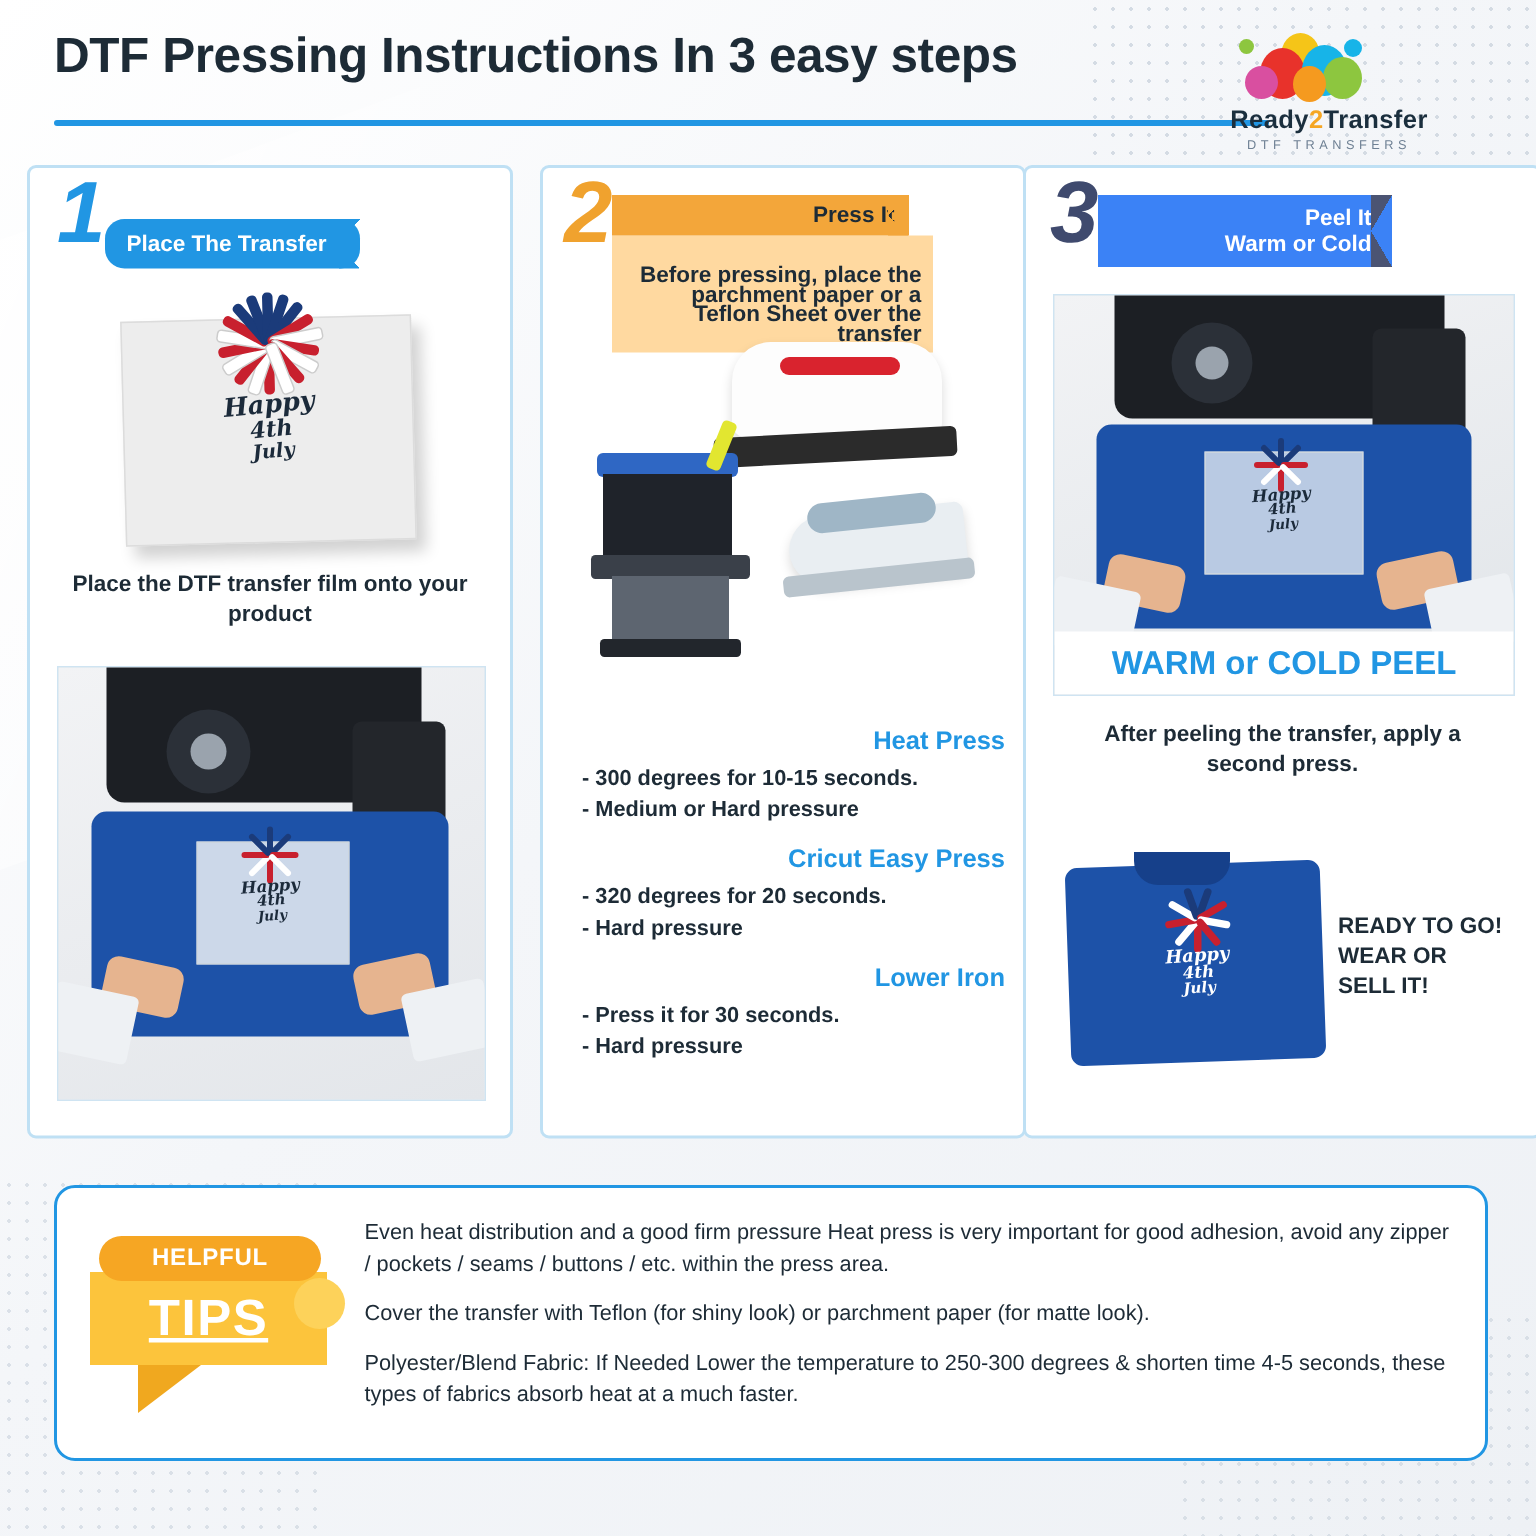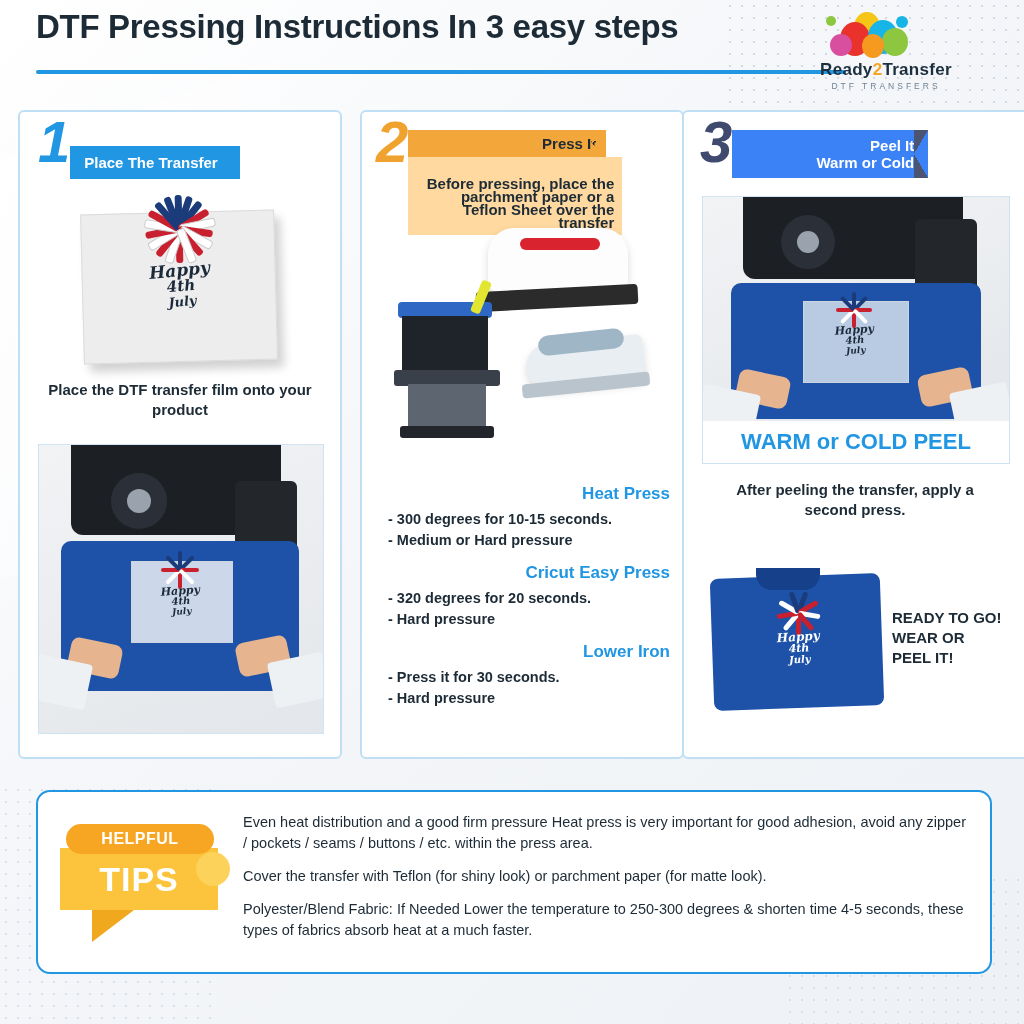--- a/index.html
+++ b/index.html
@@ -31,21 +31,21 @@
     background-image:radial-gradient(#c9d2dc 1.3px, transparent 1.4px);
     background-size:12px 12px;opacity:.6;
   }
   .swoosh{
     position:absolute;left:-60px;top:120px;width:340px;height:420px;
     background:linear-gradient(115deg, rgba(255,255,255,.9), rgba(255,255,255,0));
     transform:skewY(-20deg);
   }
 
   
-  .header{position:absolute;left:36px;top:8px;right:30px;height:72px;}
+  .header{position:absolute;left:36px;top:18px;right:30px;height:72px;}
   .title{
     font-size:33px;font-weight:bold;color:#1d2b36;letter-spacing:-.3px;
     white-space:nowrap;
   }
   .title-rule{
     position:absolute;left:0;top:62px;width:810px;height:4px;background:#2196e3;border-radius:2px;
   }
   .logo{position:absolute;right:18px;top:4px;width:180px;text-align:center;}
   .logo-splash{position:relative;height:52px;}
   .blob{position:absolute;border-radius:50%;}
@@ -68,21 +68,21 @@
     font-size:58px;font-weight:bold;line-height:52px;font-style:italic;
     font-family:"Liberation Sans",sans-serif;
   }
   .num.blue{color:#2196e3;}
   .num.orange{color:#f0a22e;}
   .num.navy{color:#3f4a6e;}
   .banner{
     position:relative;color:#fff;font-weight:bold;text-align:right;
     padding:8px 22px 8px 14px;font-size:15px;line-height:17px;
   }
-  .banner.blue{background:#2196e3;}
+  .banner.blue{background:#2196e3;border-radius:13px;}
   .banner.orange{background:#f3a63a;color:#1d2b36;}
   .banner.navy{background:#3b82f6;}
   .banner:after{
     content:"";position:absolute;right:-14px;top:0;border-width:0 14px 0 0;
     border-style:solid;border-color:transparent;height:100%;
   }
   .banner.blue:after{border-right:14px solid transparent;
     background:linear-gradient(to bottom right,#2196e3 50%,transparent 50%),
                linear-gradient(to top right,#2196e3 50%,transparent 50%);
     background-size:100% 50%;background-repeat:no-repeat;
@@ -140,21 +140,21 @@
   .tipbadge{position:absolute;left:20px;top:26px;width:170px;height:130px;}
   .tip-ribbon{
     position:absolute;left:8px;top:6px;width:148px;height:30px;background:#f6a623;
     border-radius:16px;display:flex;align-items:center;justify-content:center;
     color:#fff;font-weight:bold;font-size:16px;letter-spacing:.5px;
   }
   .tip-box{
     position:absolute;left:2px;top:30px;width:158px;height:62px;background:#fcc43c;
     display:flex;align-items:center;justify-content:center;
   }
-  .tip-box span{font-size:34px;font-weight:bold;color:#fff;letter-spacing:1px;}
+  .tip-box span{font-size:34px;font-weight:bold;color:#fff;letter-spacing:1px;text-decoration:underline;}
   .tip-tail{
     position:absolute;left:34px;top:92px;width:0;height:0;
     border-left:42px solid #f0a81f;border-bottom:32px solid transparent;
   }
   .tip-sun{position:absolute;right:-2px;top:34px;width:34px;height:34px;border-radius:50%;background:#fdd25a;}
   .tip-text{position:absolute;left:205px;top:20px;right:20px;}
   .tip-p{font-size:14.5px;color:#1d2b36;line-height:21px;margin:0 0 12px 0;}
 </style>
 </head>
 <body>
@@ -356,21 +356,21 @@
             <div class="ray" style="left:42px;top:3px;width:5px;height:22px;background:#fff;transform:rotate(280deg);"></div>
             <div class="ray" style="left:42px;top:3px;width:5px;height:22px;background:#c8202e;transform:rotate(320deg);"></div>
             <div class="script" style="font-size:12px;line-height:11px;color:#fff;"><span>Happy</span><span class="l2" style="font-size:11px;">4th</span><span class="l3" style="font-size:10px;">July</span></div>
           </div>
         </div>
       </div>
 
       <div style="position:absolute;left:208px;top:496px;width:126px;">
         <div class="capt" style="text-align:left;">READY TO GO!</div>
         <div class="capt" style="text-align:left;">WEAR OR</div>
-        <div class="capt" style="text-align:left;">PEEL IT!</div>
+        <div class="capt" style="text-align:left;">SELL IT!</div>
       </div>
     </div>
   </div>
 
   <div class="tips">
     <div class="tipbadge">
       <div class="tip-box">
         <span>TIPS</span>
       </div>
       <div class="tip-tail"></div>

